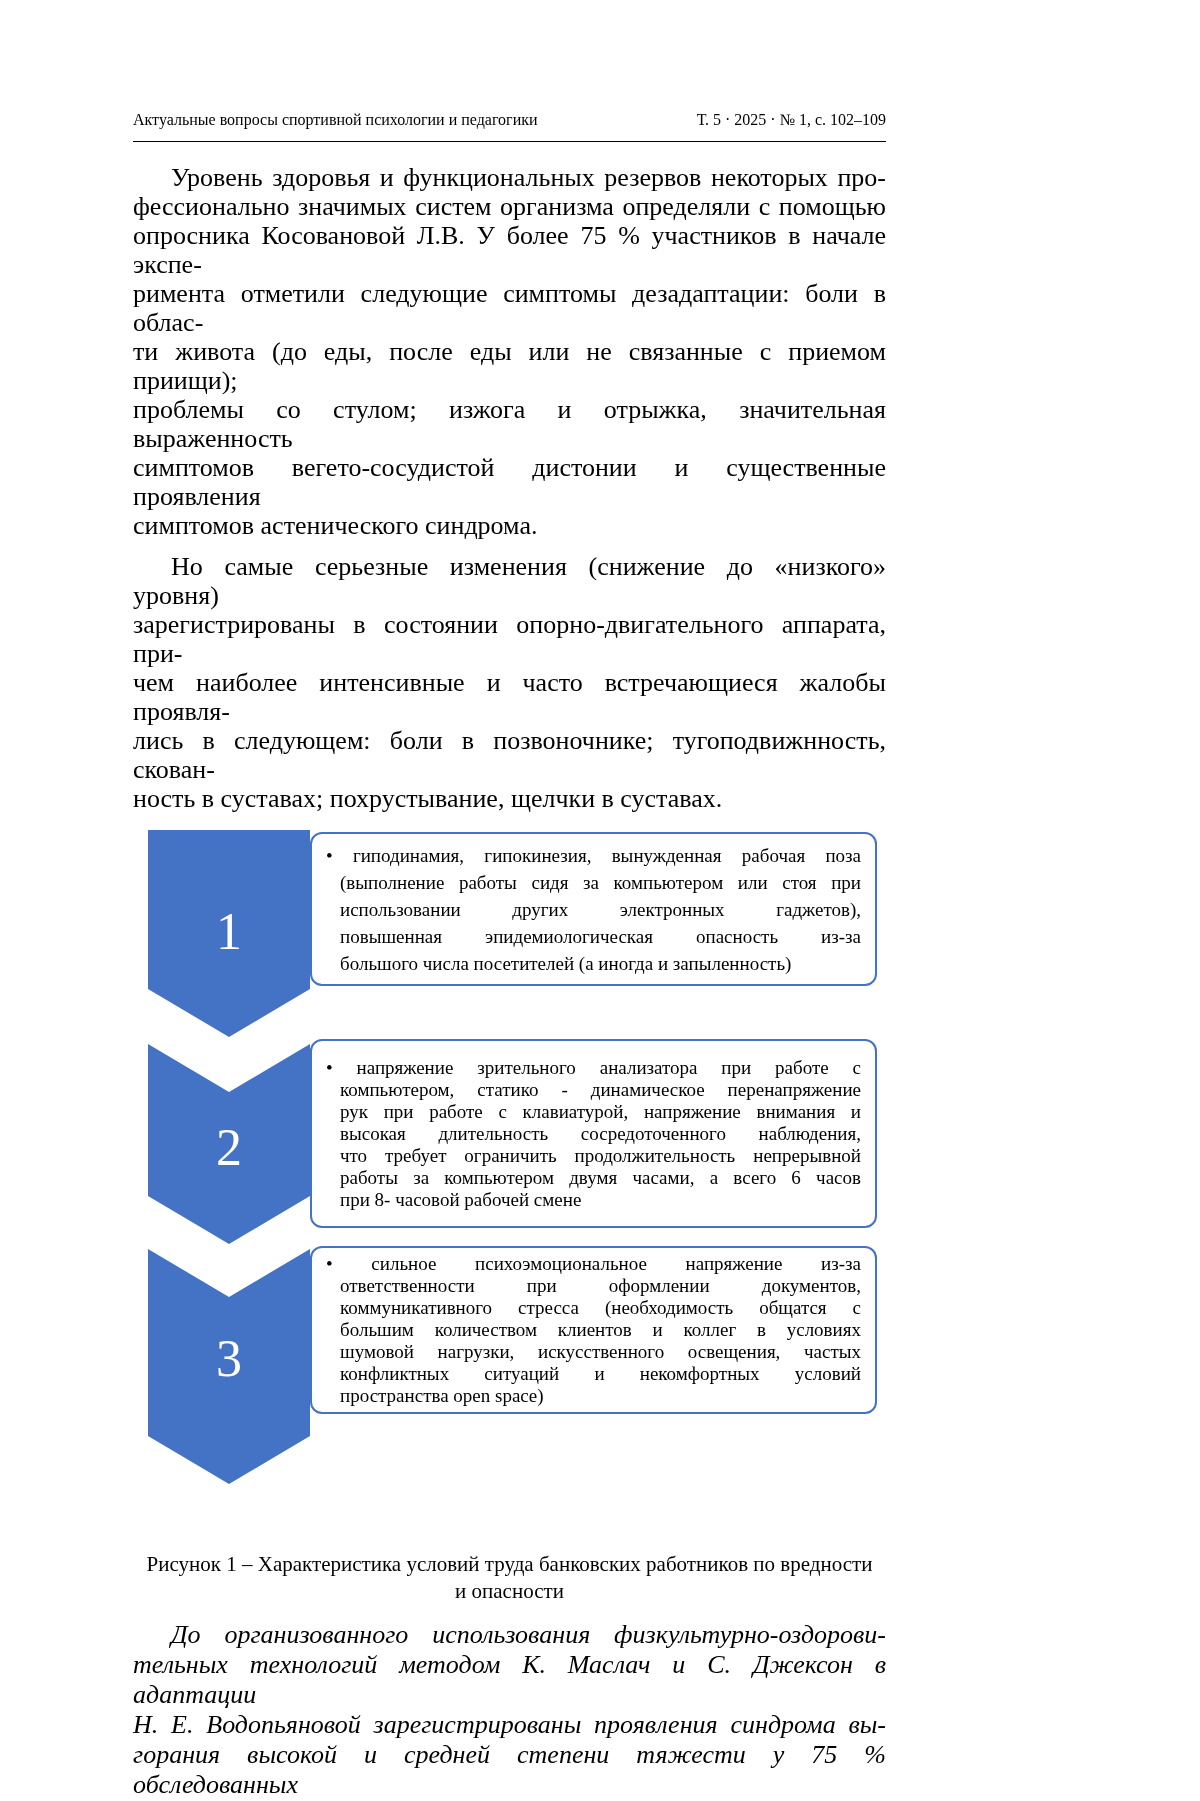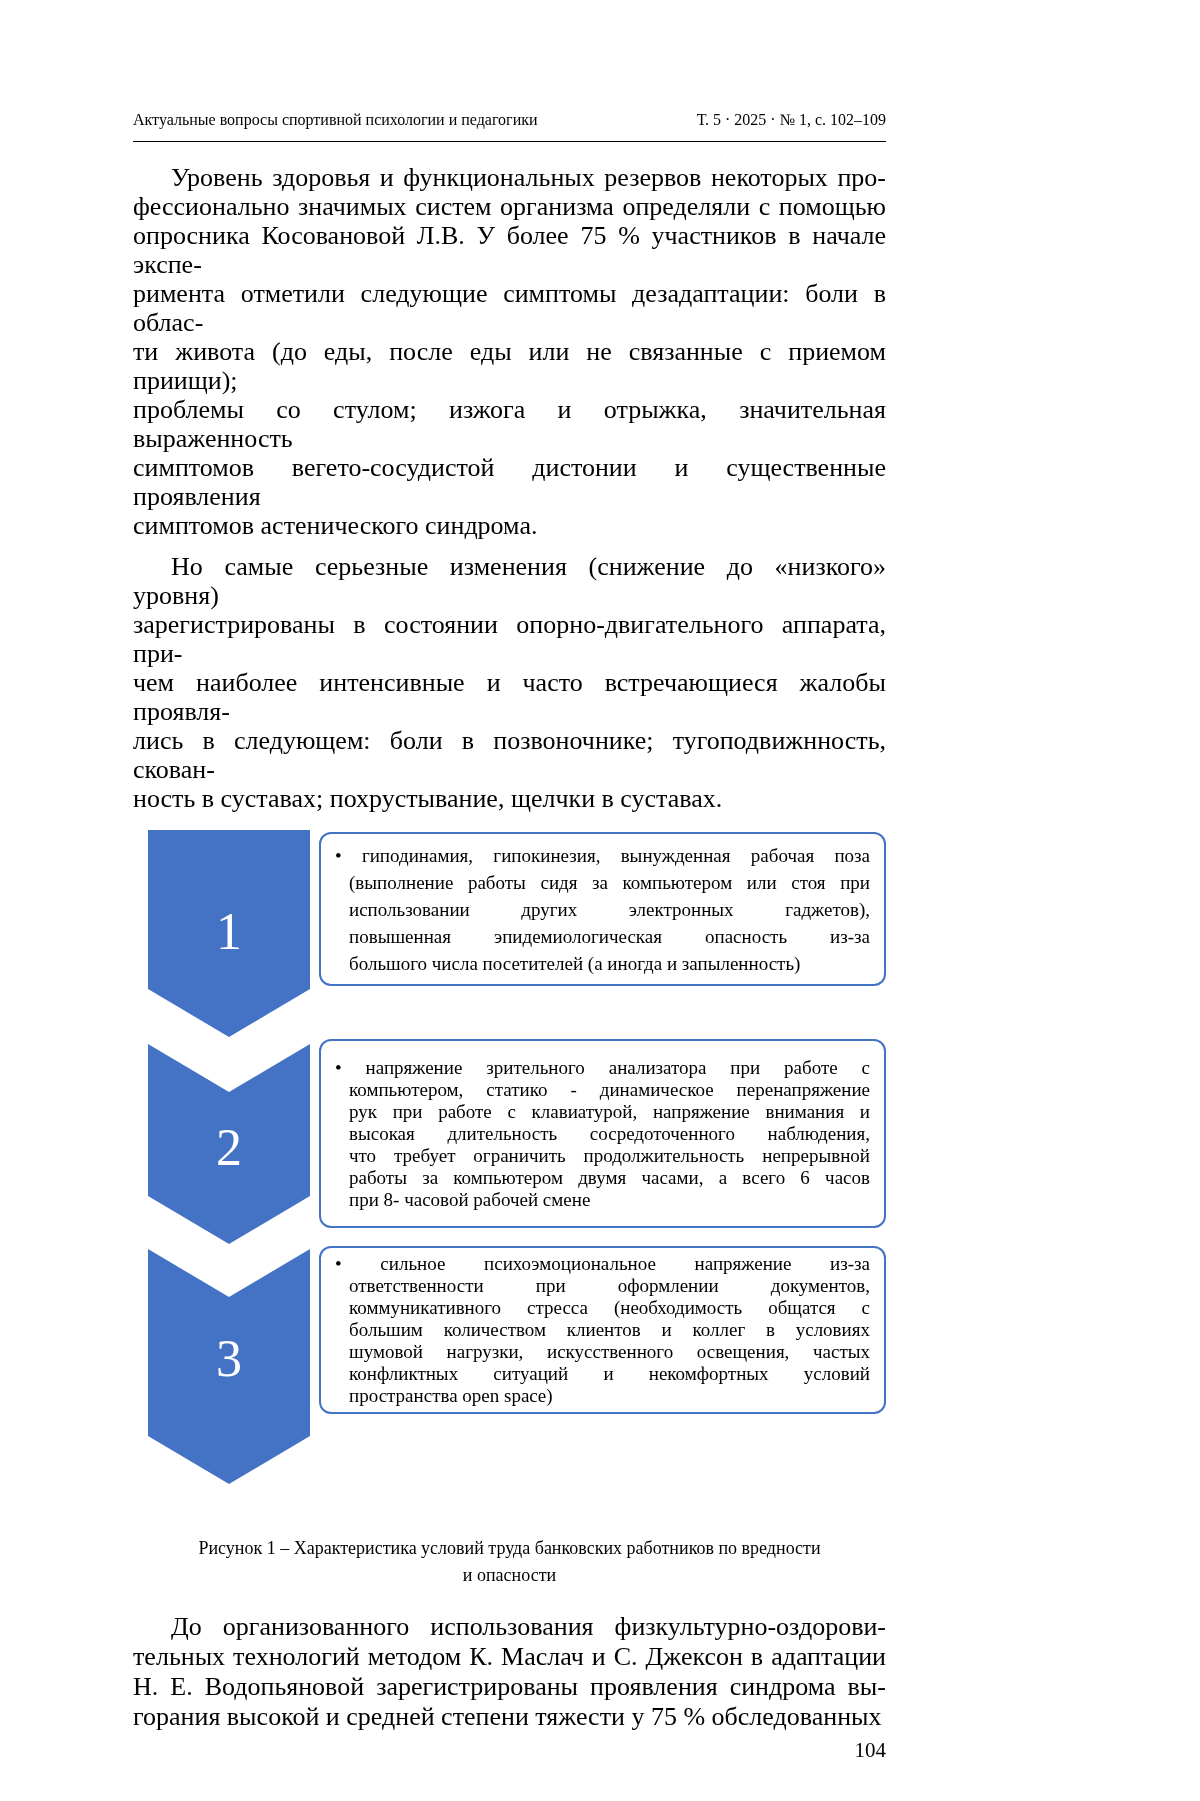--- a/index.html
+++ b/index.html
@@ -19,55 +19,55 @@
     padding-top:108px; font-size:16px; line-height:24px;
   }
   .rule { border-top:1.6px solid #000; margin-top:9px; }
 
   .para { font-size:26px; line-height:29px; }
   .para .jline { text-align:justify; text-align-last:justify; white-space:normal; }
   .para .jline.last { text-align-last:left; }
   .para .jline:first-child { text-indent:38px; }
   .p1 { margin-top:21px; }
   .p2 { margin-top:12px; }
-  .p3 { margin-top:23px; line-height:30px; }
+  .p3 { margin-top:15px; line-height:30px;font-style:italic; }
 
   .figure { position:relative; margin-top:16px; height:662px; }
   .chev {
     position:absolute; left:15px; width:162px; background:#4472C4;
   }
   .chev .num {
     position:absolute; left:0; right:0; text-align:center;
     color:#fff; font-size:52px; line-height:1;
   }
   .chev1 { top:1px;   height:207px;
     clip-path:polygon(0 0,100% 0,100% calc(100% - 48px),50% 100%,0 calc(100% - 48px)); }
   .chev2 { top:215px; height:200px;
     clip-path:polygon(0 0,50% 48px,100% 0,100% calc(100% - 48px),50% 100%,0 calc(100% - 48px)); }
   .chev3 { top:420px; height:235px;
     clip-path:polygon(0 0,50% 48px,100% 0,100% calc(100% - 48px),50% 100%,0 calc(100% - 48px)); }
   .chev1 .num { top:76px; }
   .chev2 .num { top:78px; }
   .chev3 .num { top:84px; }
 
   .sbox {
-    position:absolute; left:186px; width:567px;
+    position:absolute; left:177px; width:567px;
     border:2px solid #4472C4; border-radius:12px; background:#fff;
     padding:8px 14px; font-size:19px;
     display:flex; flex-direction:column; justify-content:center;
   }
   .sbox .lines { padding-left:14px; width:100%; }
   .sbox .jline { text-align:justify; text-align-last:justify; }
   .sbox .jline.last { text-align-last:left; }
   .sbox .jline:first-child { text-indent:-14px; }
   .box1 { top:3px;   height:154px; line-height:27px; }
   .box2 { top:210px; height:189px; line-height:22px; }
   .box3 { top:417px; height:168px; line-height:22px; }
 
-  .caption { margin-top:44px; font-size:18px; line-height:27px; }
+  .caption { margin-top:60px; font-size:21px; line-height:27px; }
   .caption .jline { text-align:center; }
 
   .pagenum { margin-top:6px; text-align:right; font-size:21px; }
 </style>
 </head>
 <body>
 
 <div class="page">
   <div class="content">
 

